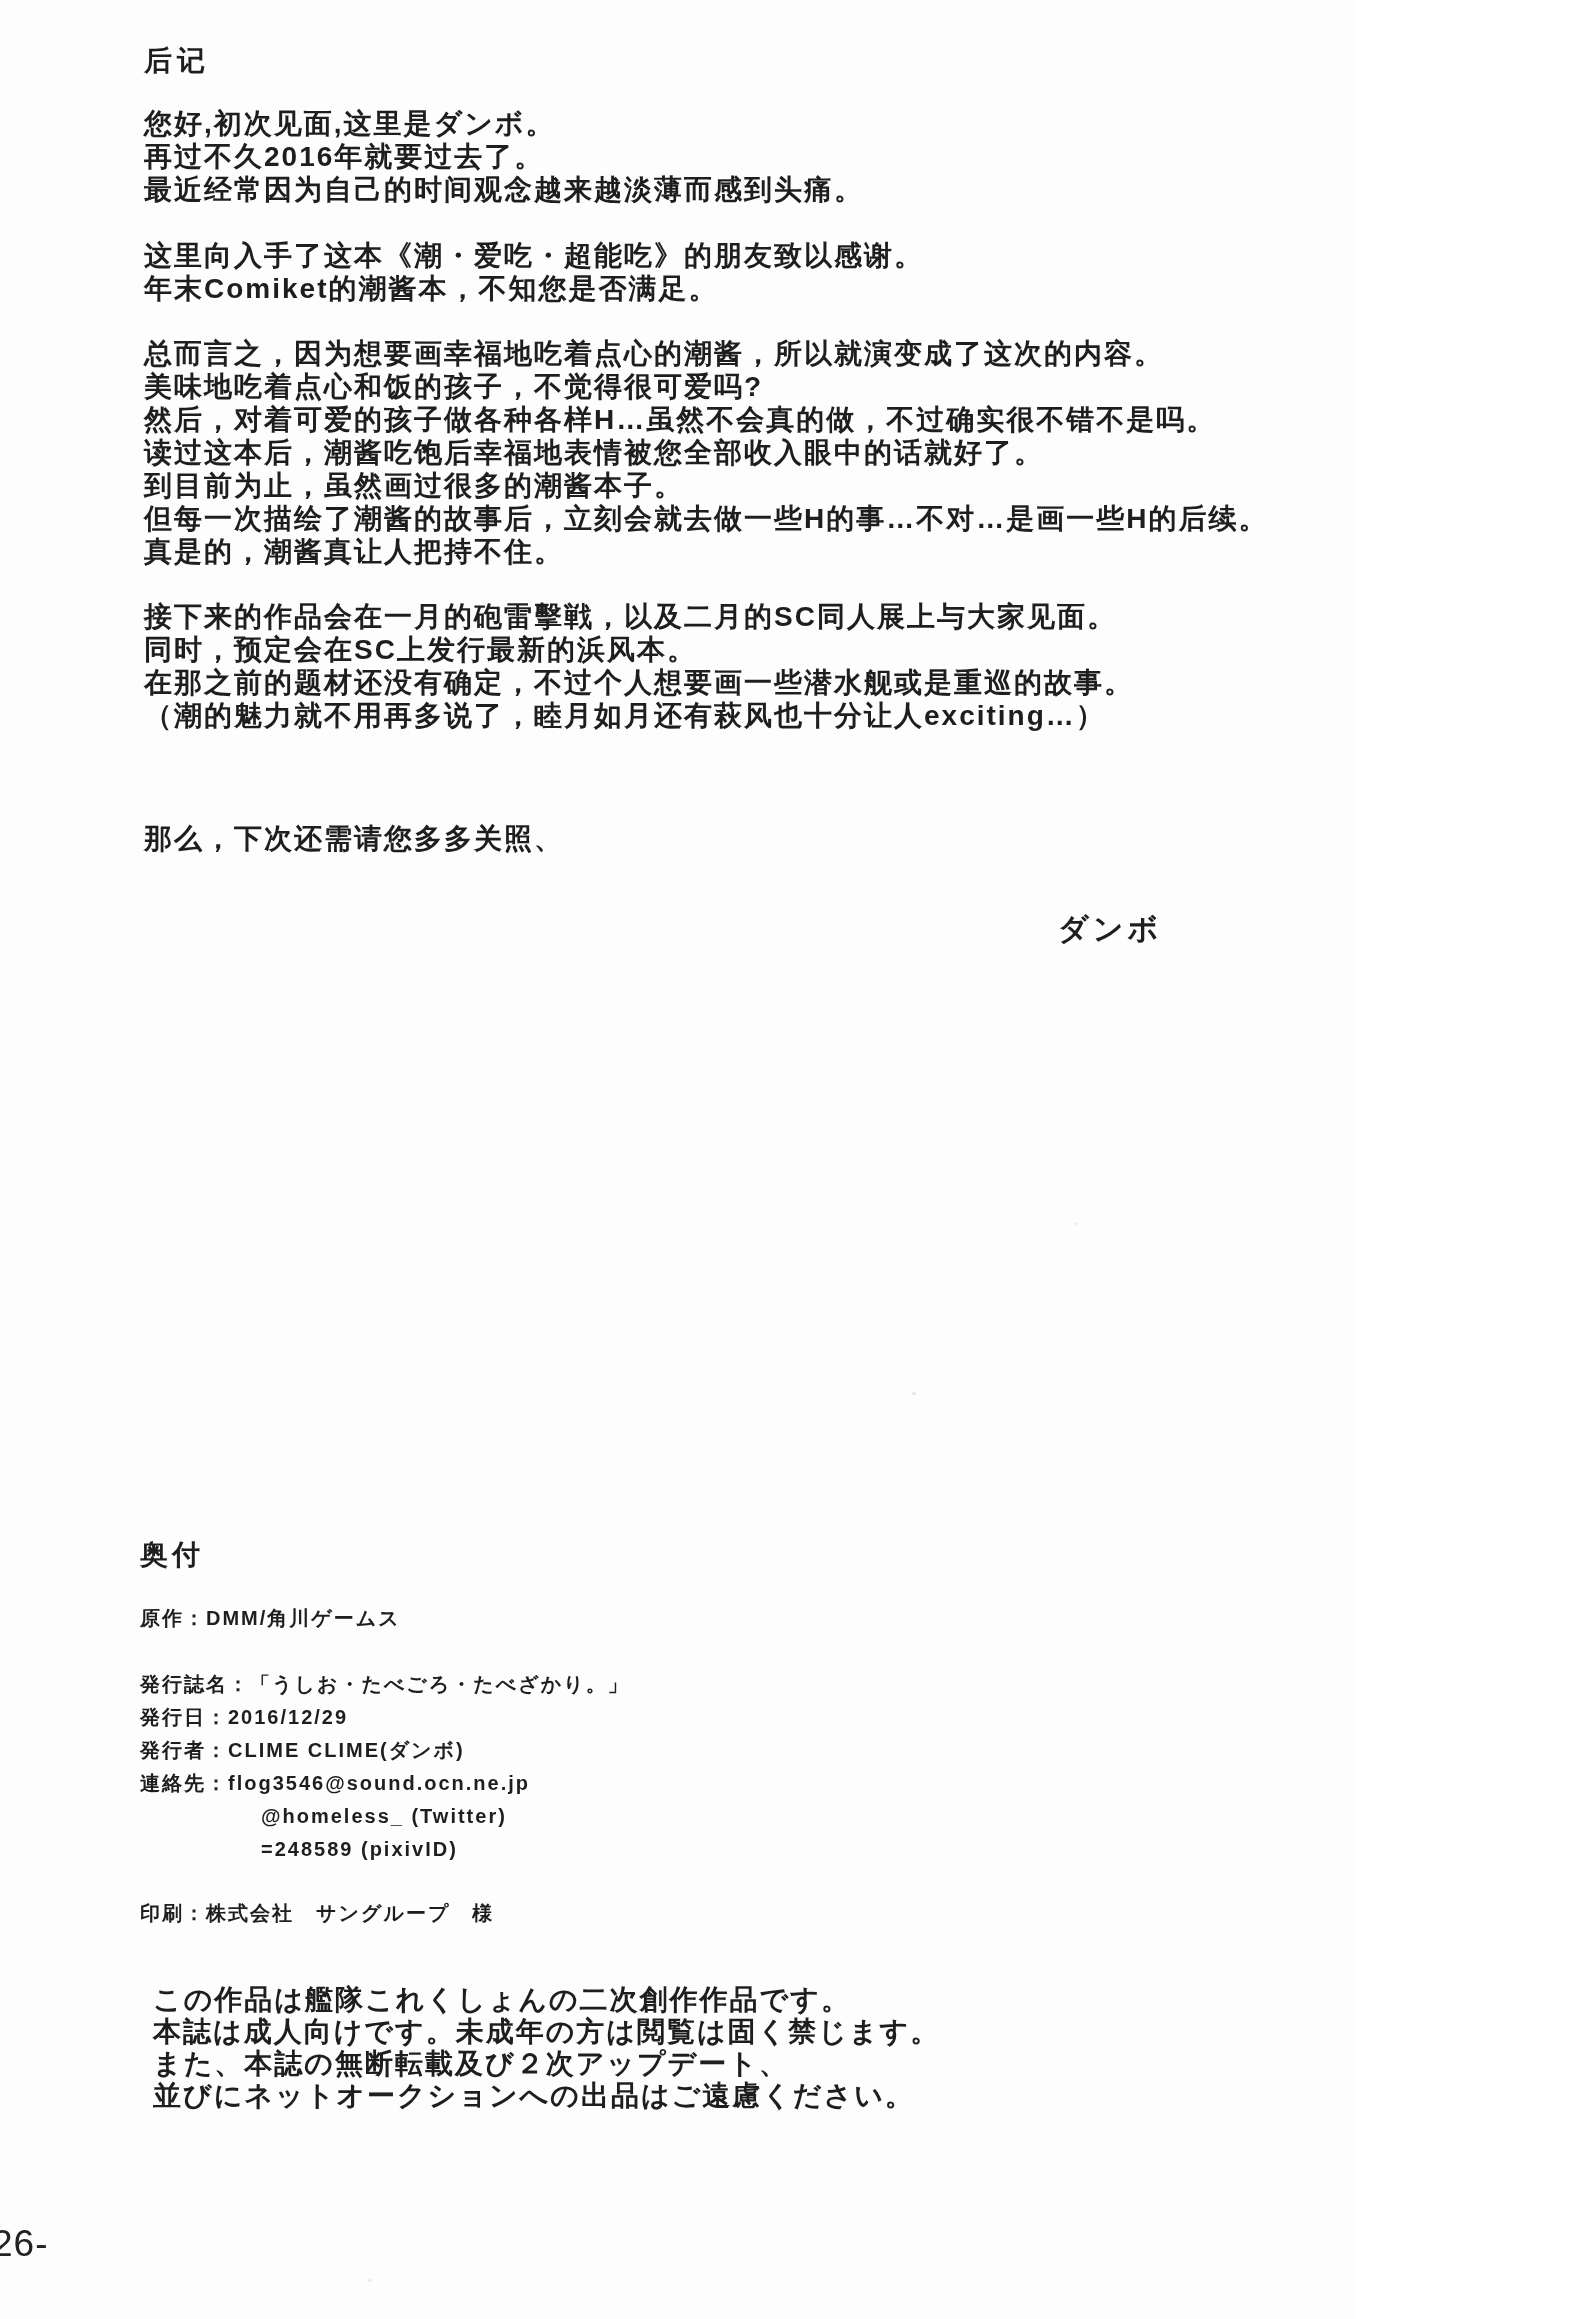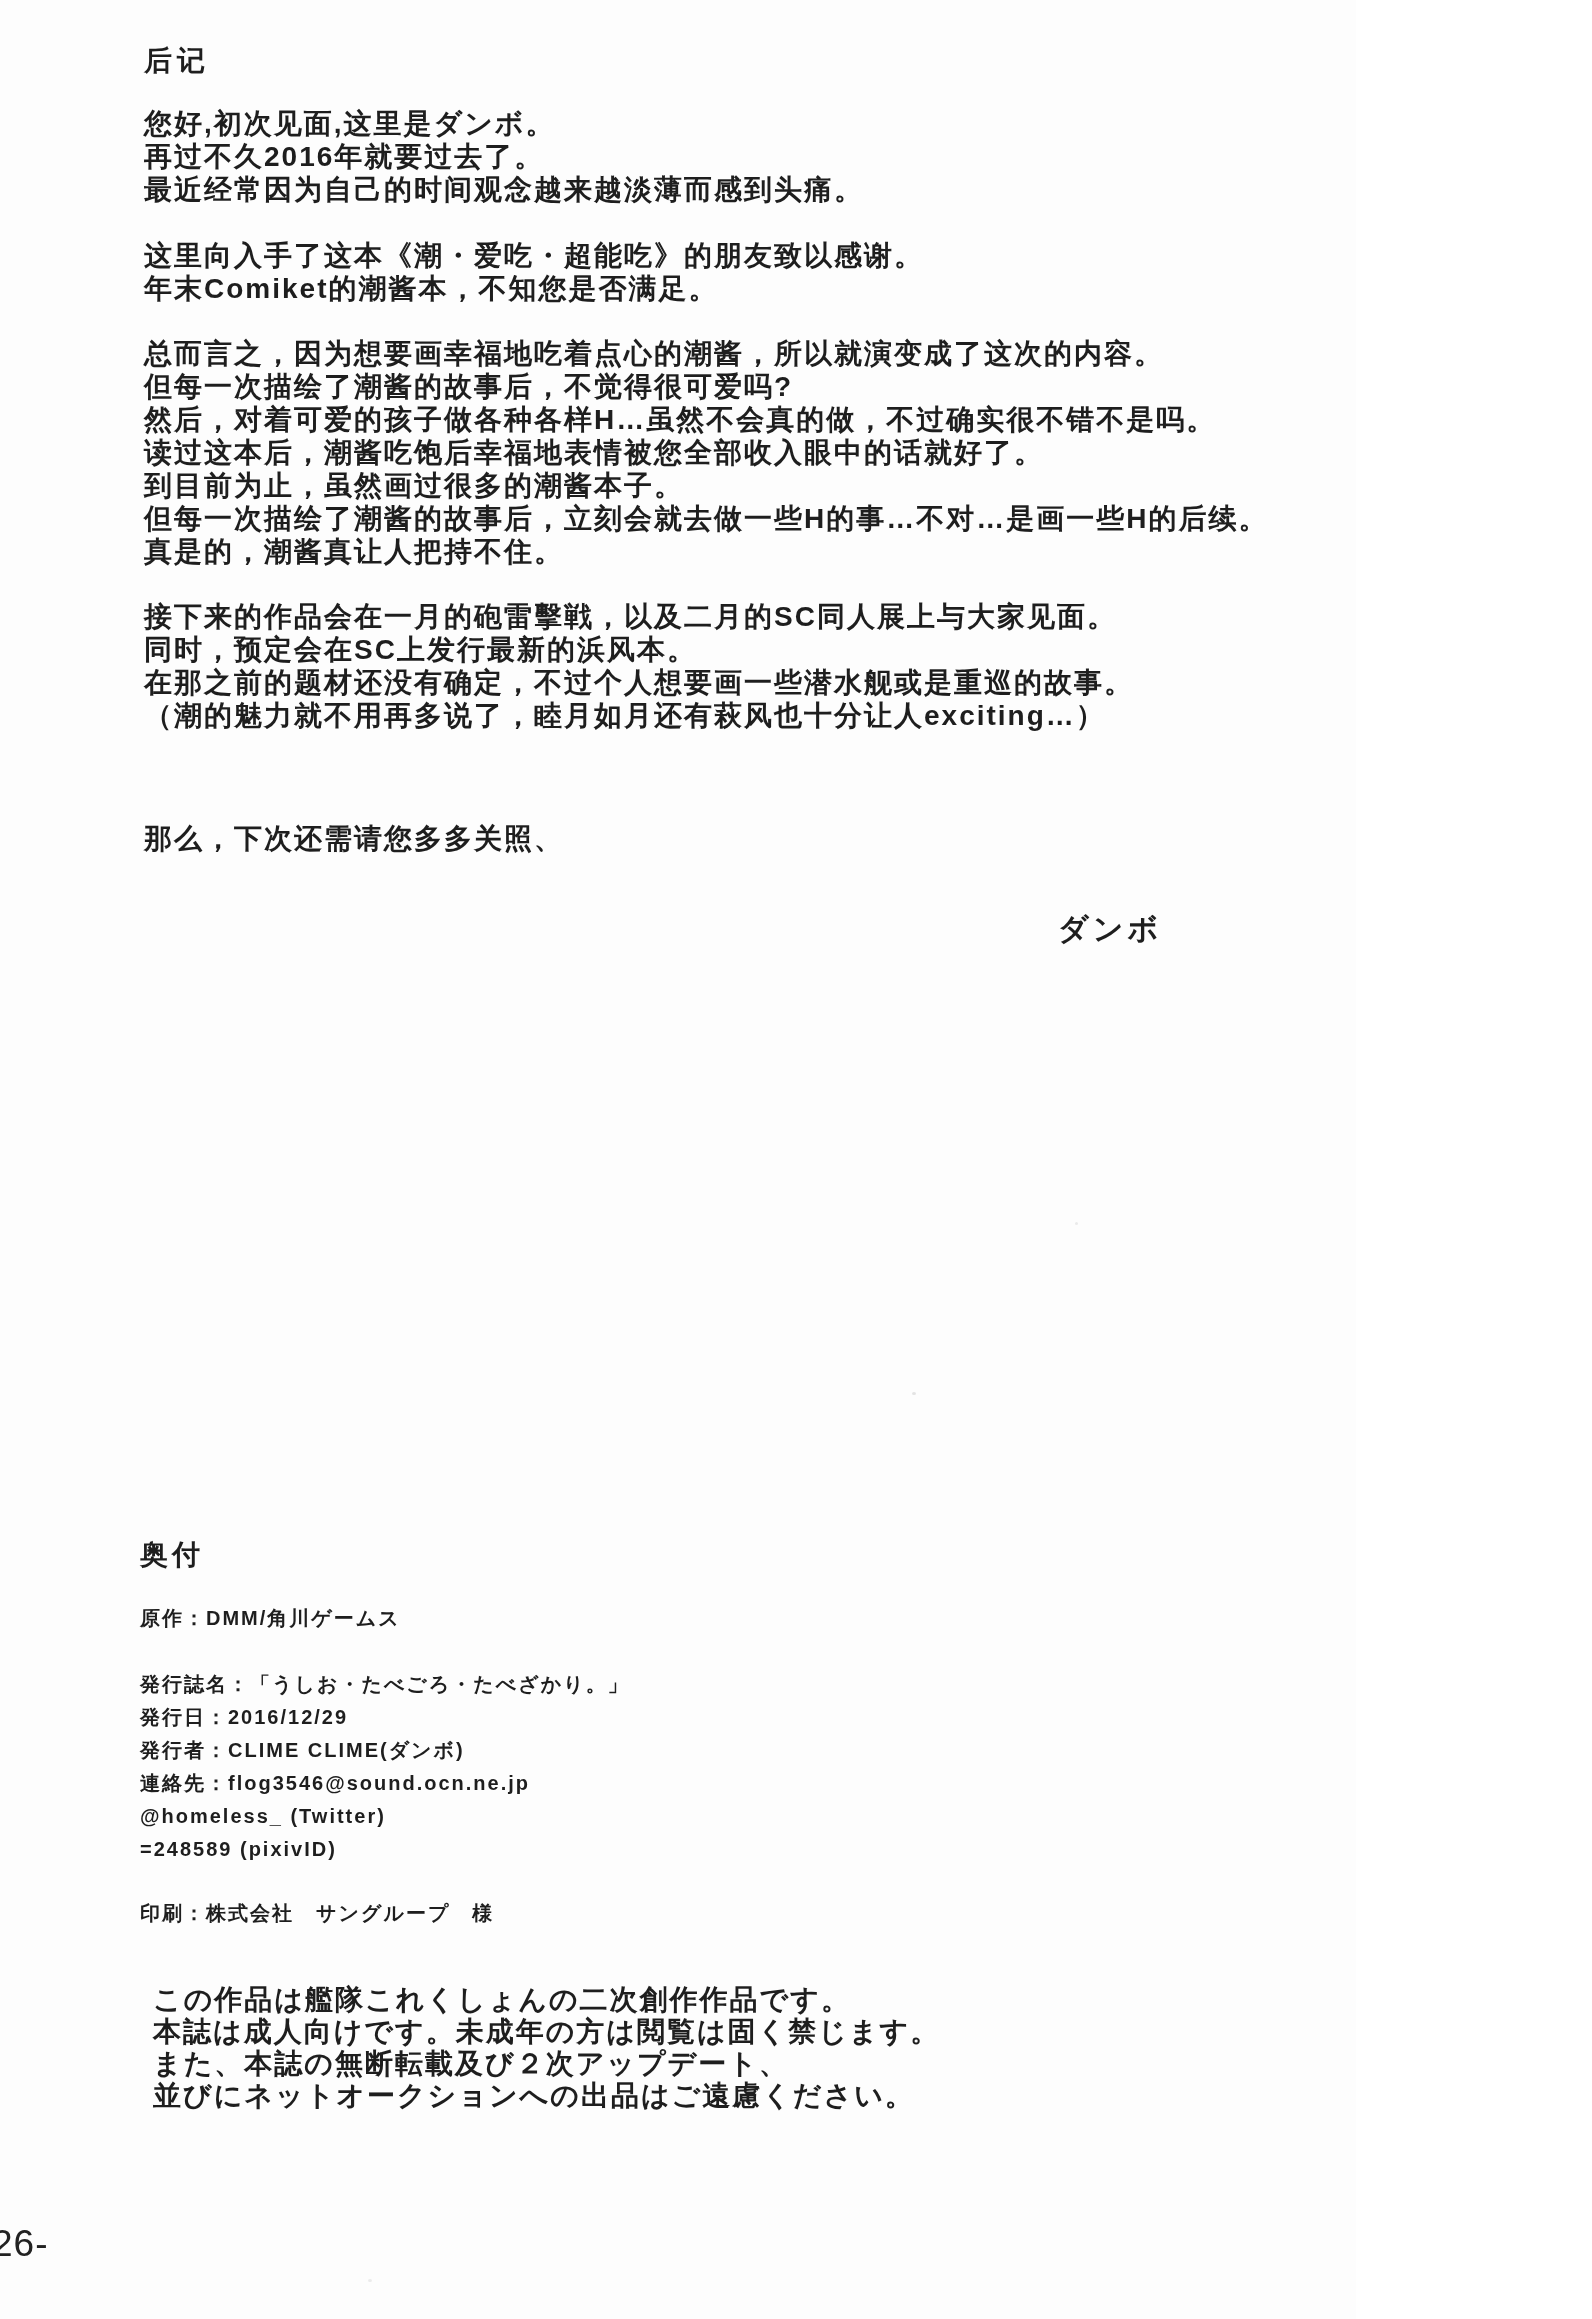--- a/index.html
+++ b/index.html
@@ -39,21 +39,21 @@
     left: 140px; top: 1536px;
     font-size: 28px; font-weight: 600; letter-spacing: 4px;
   }
   .col-block {
     left: 140px;
     font-size: 20px; font-weight: 600;
     line-height: 33px; letter-spacing: 2px;
   }
   .original { top: 1602px; }
   .publication { top: 1668px; }
-  .publication .indent { }
+  .publication .indent { margin-left: 121px; }
   .printer { top: 1897px; }
 
   
   .disclaimer {
     left: 140px; top: 1984px;
     font-family: "Liberation Serif", serif;
     font-size: 28px; font-weight: 600;
     line-height: 32px; letter-spacing: 2px; margin-left: 13px;
   }
 
@@ -86,21 +86,21 @@
     <div>最近经常因为自己的时间观念越来越淡薄而感到头痛。</div>
   </div>
 
   <div class="abs para p2">
     <div>这里向入手了这本《潮・爱吃・超能吃》的朋友致以感谢。</div>
     <div>年末Comiket的潮酱本，不知您是否满足。</div>
   </div>
 
   <div class="abs para p3">
     <div>总而言之，因为想要画幸福地吃着点心的潮酱，所以就演变成了这次的内容。</div>
-    <div>但每一次描绘了潮酱的故事后，不觉得很可爱吗?</div>
+    <div>美味地吃着点心和饭的孩子，不觉得很可爱吗?</div>
     <div>然后，对着可爱的孩子做各种各样H…虽然不会真的做，不过确实很不错不是吗。</div>
     <div>读过这本后，潮酱吃饱后幸福地表情被您全部收入眼中的话就好了。</div>
     <div>到目前为止，虽然画过很多的潮酱本子。</div>
     <div>但每一次描绘了潮酱的故事后，立刻会就去做一些H的事…不对…是画一些H的后续。</div>
     <div>真是的，潮酱真让人把持不住。</div>
   </div>
 
   <div class="abs para p4">
     <div>接下来的作品会在一月的砲雷擊戦，以及二月的SC同人展上与大家见面。</div>
     <div>同时，预定会在SC上发行最新的浜风本。</div>

